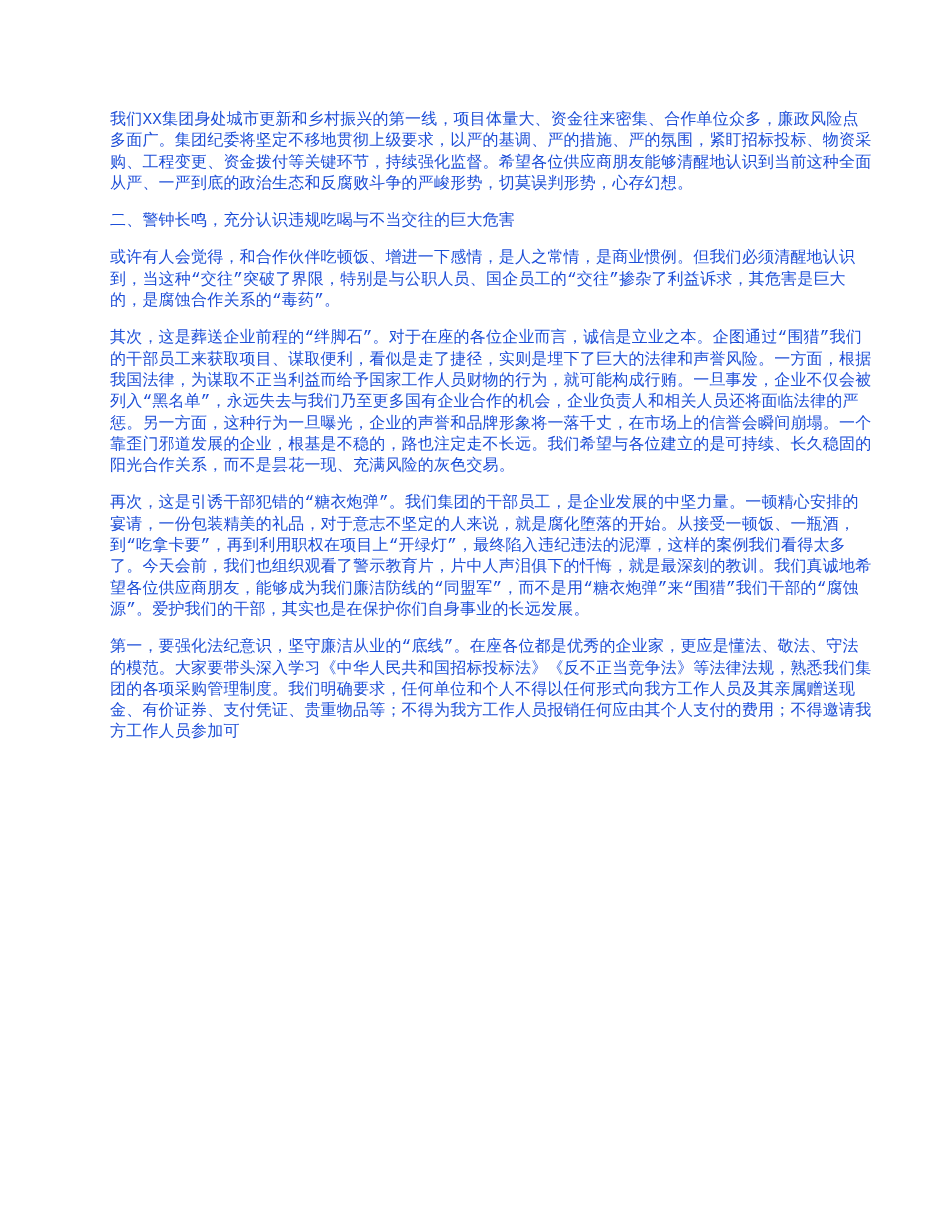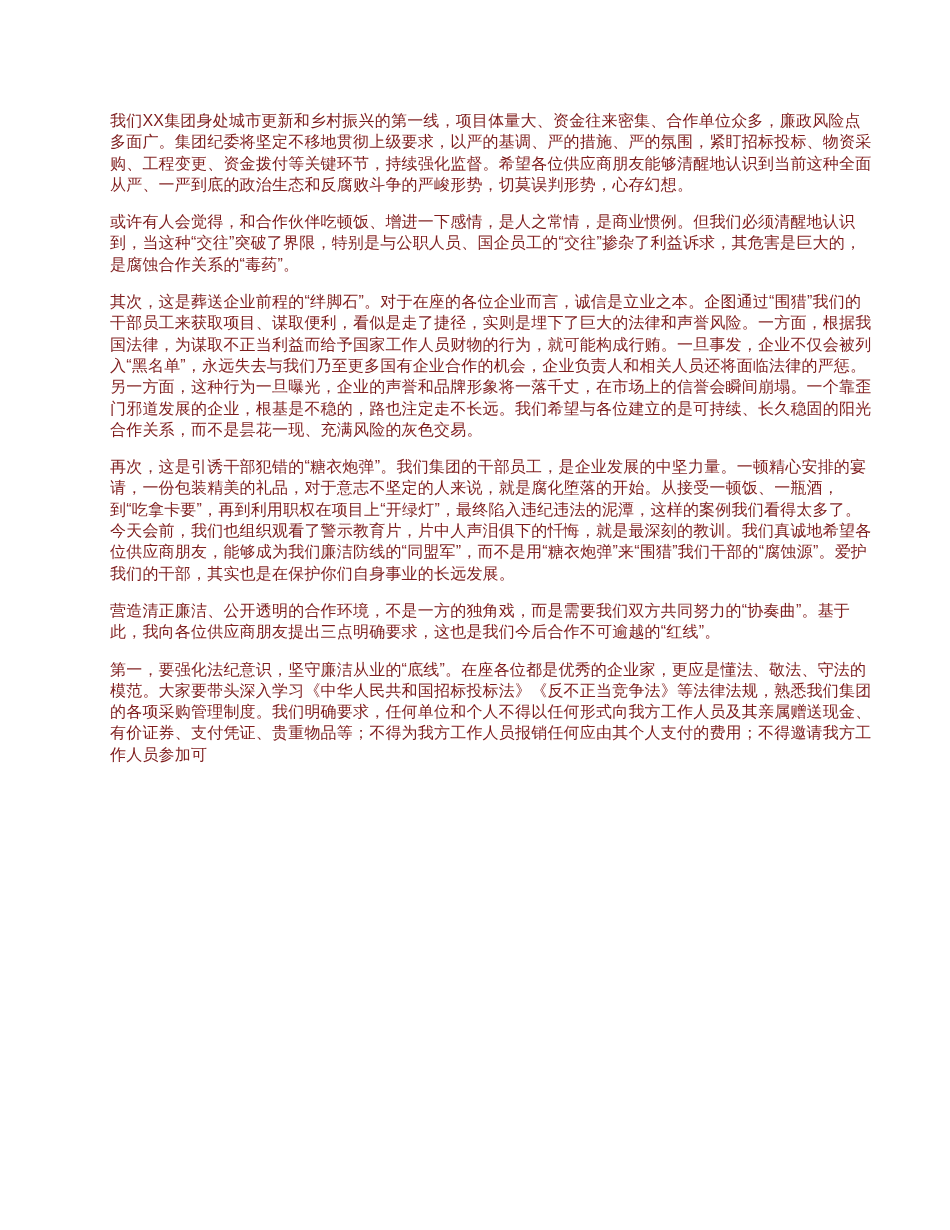--- a/index.html
+++ b/index.html
@@ -17,33 +17,34 @@
     box-sizing: border-box;
     width: 950px;
     height: 1230px;
     padding: 110px 78px 0 110px;
     background: #ffffff;
   }
   .doc-body p {
     margin: 0 0 16px 0;
     font-size: 16px;
     line-height: 21.3px;
-    color: #7f1d1d;
+    color: #1d4ed8;
     text-align: left;
     letter-spacing: 0.2px;
+    font-family: Liberation Mono, monospace;
   }
   .doc-body p[data-name="section-heading"] {
     font-weight: normal; 
   }
 </style>
 </head>
 <body style="background: rgb(255, 255, 255);">
 
 <div class="page" data-name="document-page">
   <div class="doc-body" data-name="document-body" style="color: rgb(0, 0, 0);">
       <p data-name="paragraph">我们XX集团身处城市更新和乡村振兴的第一线，项目体量大、资金往来密集、合作单位众多，廉政风险点多面广。集团纪委将坚定不移地贯彻上级要求，以严的基调、严的措施、严的氛围，紧盯招标投标、物资采购、工程变更、资金拨付等关键环节，持续强化监督。希望各位供应商朋友能够清醒地认识到当前这种全面从严、一严到底的政治生态和反腐败斗争的严峻形势，切莫误判形势，心存幻想。</p>
+      <p data-name="section-heading">二、警钟长鸣，充分认识违规吃喝与不当交往的巨大危害</p>
       <p data-name="paragraph">或许有人会觉得，和合作伙伴吃顿饭、增进一下感情，是人之常情，是商业惯例。但我们必须清醒地认识到，当这种“交往”突破了界限，特别是与公职人员、国企员工的“交往”掺杂了利益诉求，其危害是巨大的，是腐蚀合作关系的“毒药”。</p>
       <p data-name="paragraph">其次，这是葬送企业前程的“绊脚石”。对于在座的各位企业而言，诚信是立业之本。企图通过“围猎”我们的干部员工来获取项目、谋取便利，看似是走了捷径，实则是埋下了巨大的法律和声誉风险。一方面，根据我国法律，为谋取不正当利益而给予国家工作人员财物的行为，就可能构成行贿。一旦事发，企业不仅会被列入“黑名单”，永远失去与我们乃至更多国有企业合作的机会，企业负责人和相关人员还将面临法律的严惩。另一方面，这种行为一旦曝光，企业的声誉和品牌形象将一落千丈，在市场上的信誉会瞬间崩塌。一个靠歪门邪道发展的企业，根基是不稳的，路也注定走不长远。我们希望与各位建立的是可持续、长久稳固的阳光合作关系，而不是昙花一现、充满风险的灰色交易。</p>
       <p data-name="paragraph">再次，这是引诱干部犯错的“糖衣炮弹”。我们集团的干部员工，是企业发展的中坚力量。一顿精心安排的宴请，一份包装精美的礼品，对于意志不坚定的人来说，就是腐化堕落的开始。从接受一顿饭、一瓶酒，到“吃拿卡要”，再到利用职权在项目上“开绿灯”，最终陷入违纪违法的泥潭，这样的案例我们看得太多了。今天会前，我们也组织观看了警示教育片，片中人声泪俱下的忏悔，就是最深刻的教训。我们真诚地希望各位供应商朋友，能够成为我们廉洁防线的“同盟军”，而不是用“糖衣炮弹”来“围猎”我们干部的“腐蚀源”。爱护我们的干部，其实也是在保护你们自身事业的长远发展。</p>
-      <p data-name="paragraph">营造清正廉洁、公开透明的合作环境，不是一方的独角戏，而是需要我们双方共同努力的“协奏曲”。基于此，我向各位供应商朋友提出三点明确要求，这也是我们今后合作不可逾越的“红线”。</p>
       <p data-name="paragraph">第一，要强化法纪意识，坚守廉洁从业的“底线”。在座各位都是优秀的企业家，更应是懂法、敬法、守法的模范。大家要带头深入学习《中华人民共和国招标投标法》《反不正当竞争法》等法律法规，熟悉我们集团的各项采购管理制度。我们明确要求，任何单位和个人不得以任何形式向我方工作人员及其亲属赠送现金、有价证券、支付凭证、贵重物品等；不得为我方工作人员报销任何应由其个人支付的费用；不得邀请我方工作人员参加可</p>
     </div>
 </div>
 
 </body></html>

